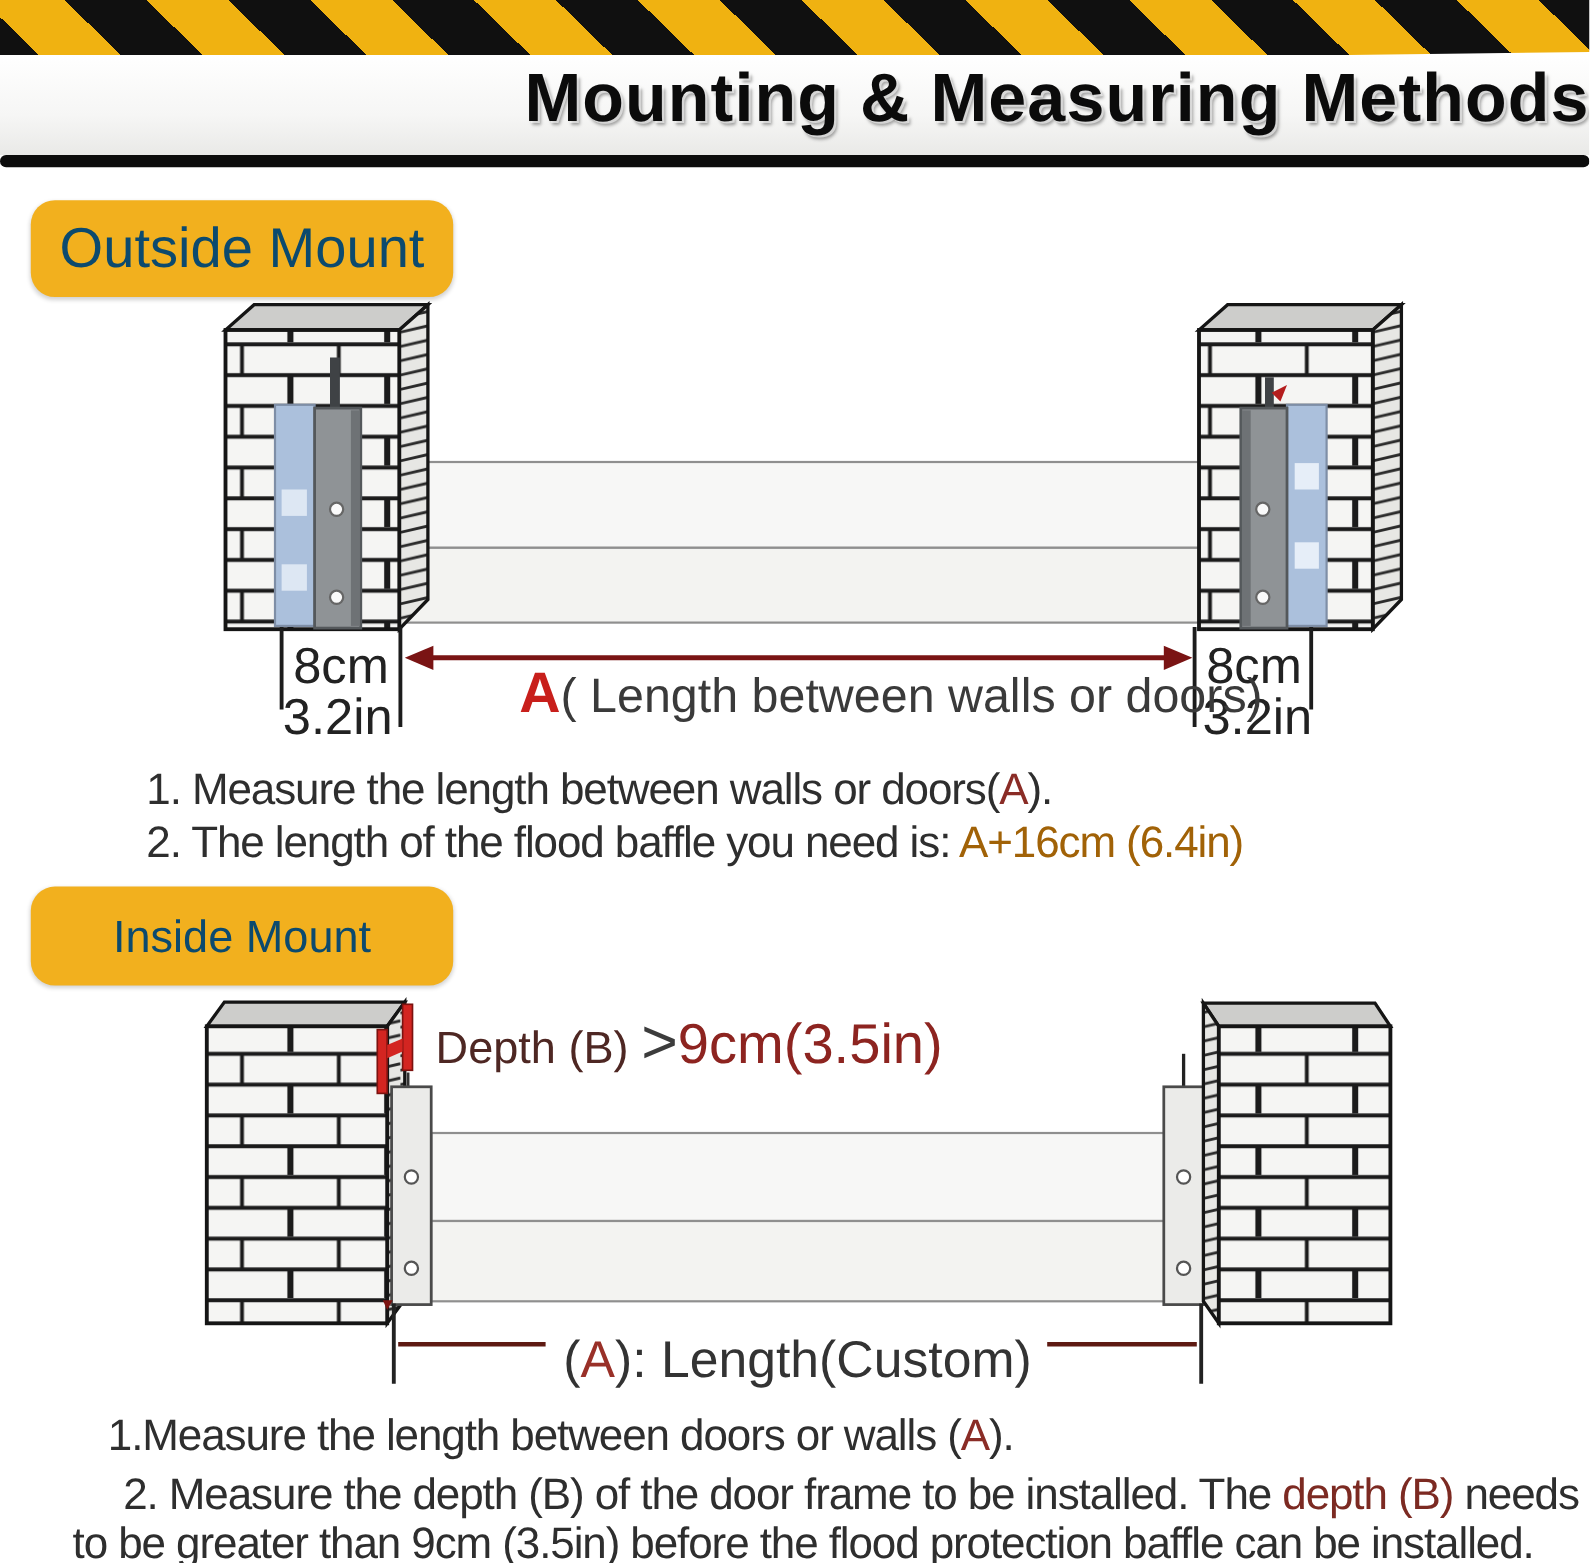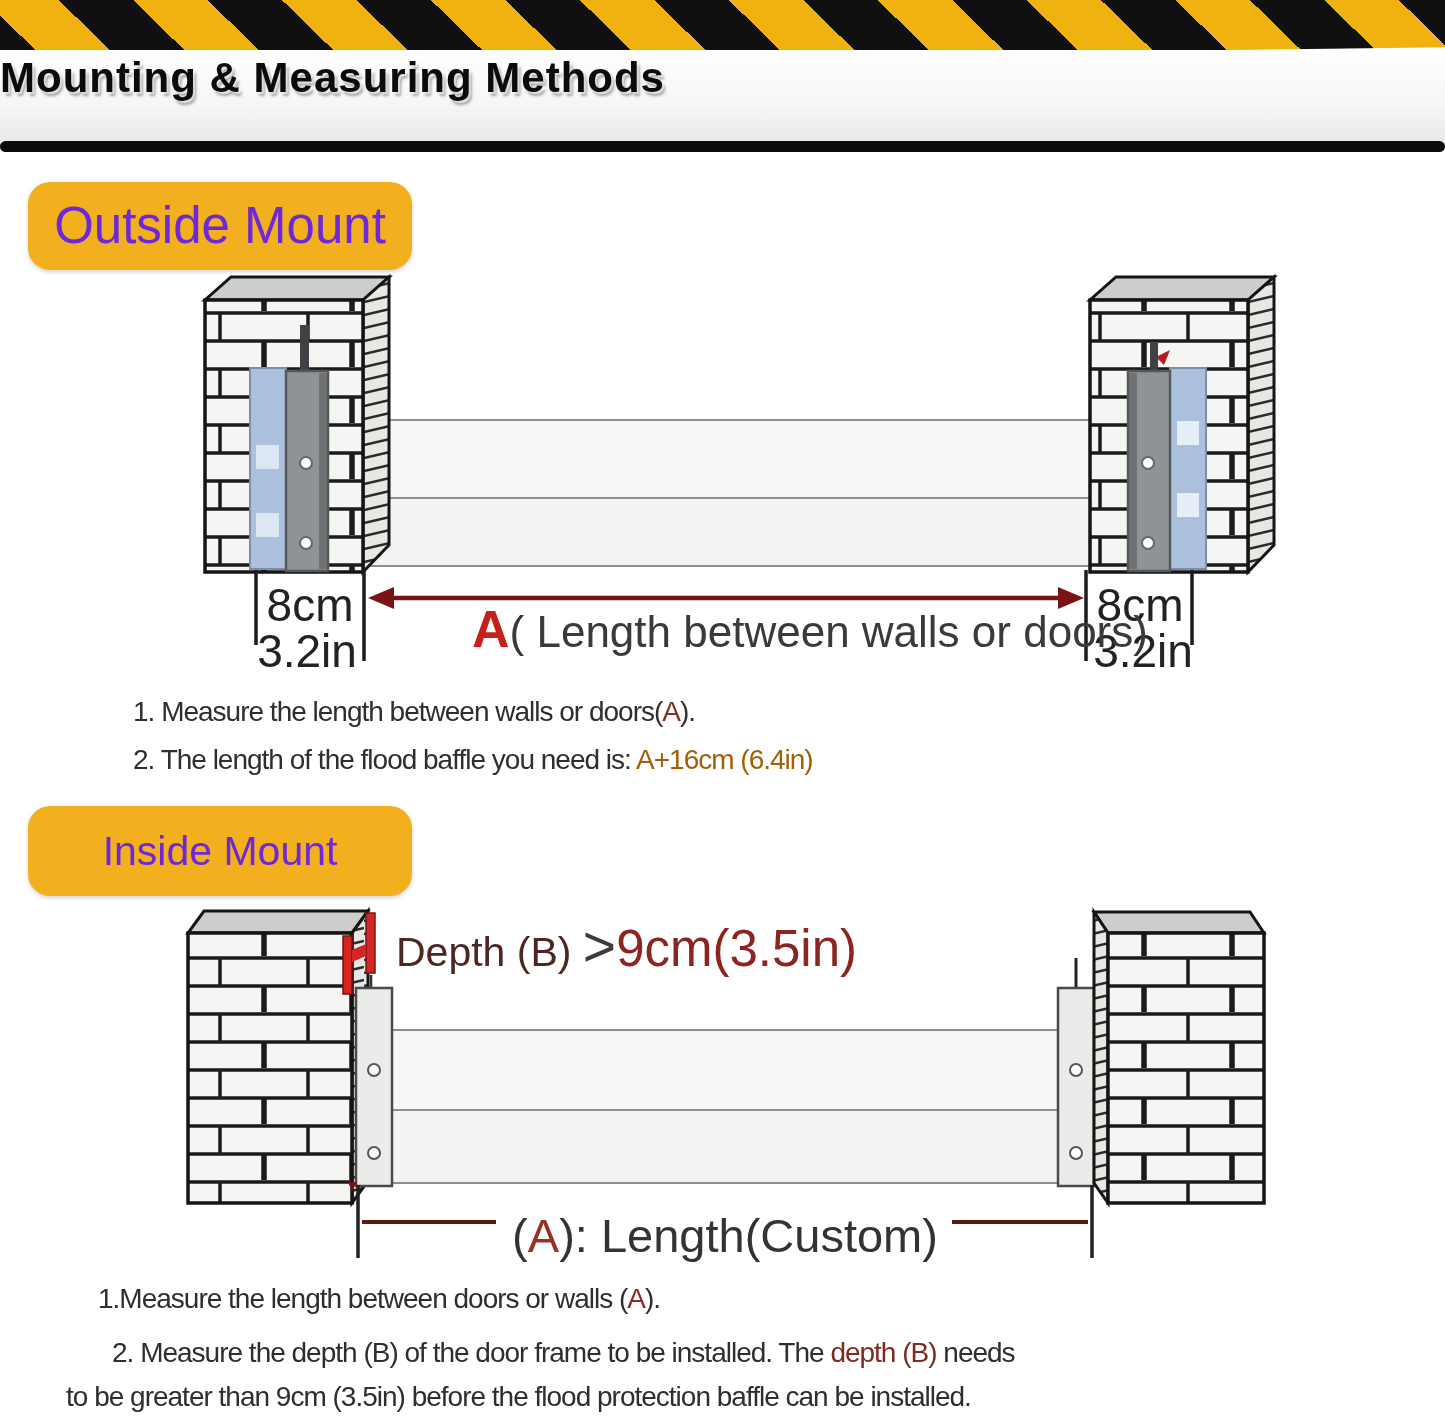--- a/index.html
+++ b/index.html
@@ -5,32 +5,32 @@
   html,body{margin:0;padding:0;background:#fff}
   #stage{position:relative;width:1445px;height:1421px;background:#ffffff;overflow:hidden;
          font-family:"Liberation Sans",sans-serif}
   
   .hazard{position:absolute;top:-16px;left:-24px;width:1510px;height:72px;
           background:repeating-linear-gradient(45deg,#101010 0 52px,#f0b211 52px 104px);
           transform:rotate(-0.7deg)}
   .titleband{position:absolute;top:50px;left:0;width:1445px;height:91px;
              background:linear-gradient(180deg,#ffffff 0%,#f6f6f5 60%,#e9e9e7 100%)}
   .titlebar{position:absolute;top:141px;left:0;width:1445px;height:11px;background:#0c0c0c;border-radius:6px}
-  .title{position:absolute;top:54px;left:0;width:1445px;text-align:left;
-         font-size:42px;font-weight:bold;color:#0b0b0b;letter-spacing:1px;
+  .title{position:absolute;top:54px;left:0;width:1445px;text-align:right;
+         font-size:62px;font-weight:bold;color:#0b0b0b;letter-spacing:1px;
          text-shadow:2px 2px 0 rgba(255,255,255,.55),3px 4px 3px rgba(0,0,0,.35)}
   
   .badge{position:absolute;left:28px;width:384px;background:#f2b01e;border-radius:22px;
-         text-align:center;color:#6d28d9;box-shadow:0 2px 4px rgba(0,0,0,.18)}
+         text-align:center;color:#0c4a6e;box-shadow:0 2px 4px rgba(0,0,0,.18)}
   .badge1{top:182px;height:88px;font-size:51px;line-height:88px}
   .badge2{top:806px;height:90px;font-size:41px;line-height:90px}
   
   .diag{position:absolute;left:0}
   
-  .step{position:absolute;font-size:28px;letter-spacing:-1px;color:#2e2e2e;white-space:nowrap}
+  .step{position:absolute;font-size:40px;letter-spacing:-1px;color:#2e2e2e;white-space:nowrap}
   .hl-a{color:#8a2c26}
   .hl-red{color:#a16207}
   .hl-maroon{color:#7c2a22}
 </style>
 </head>
 <body>
 
 <div id="stage">
 
   <div class="hazard"></div>

